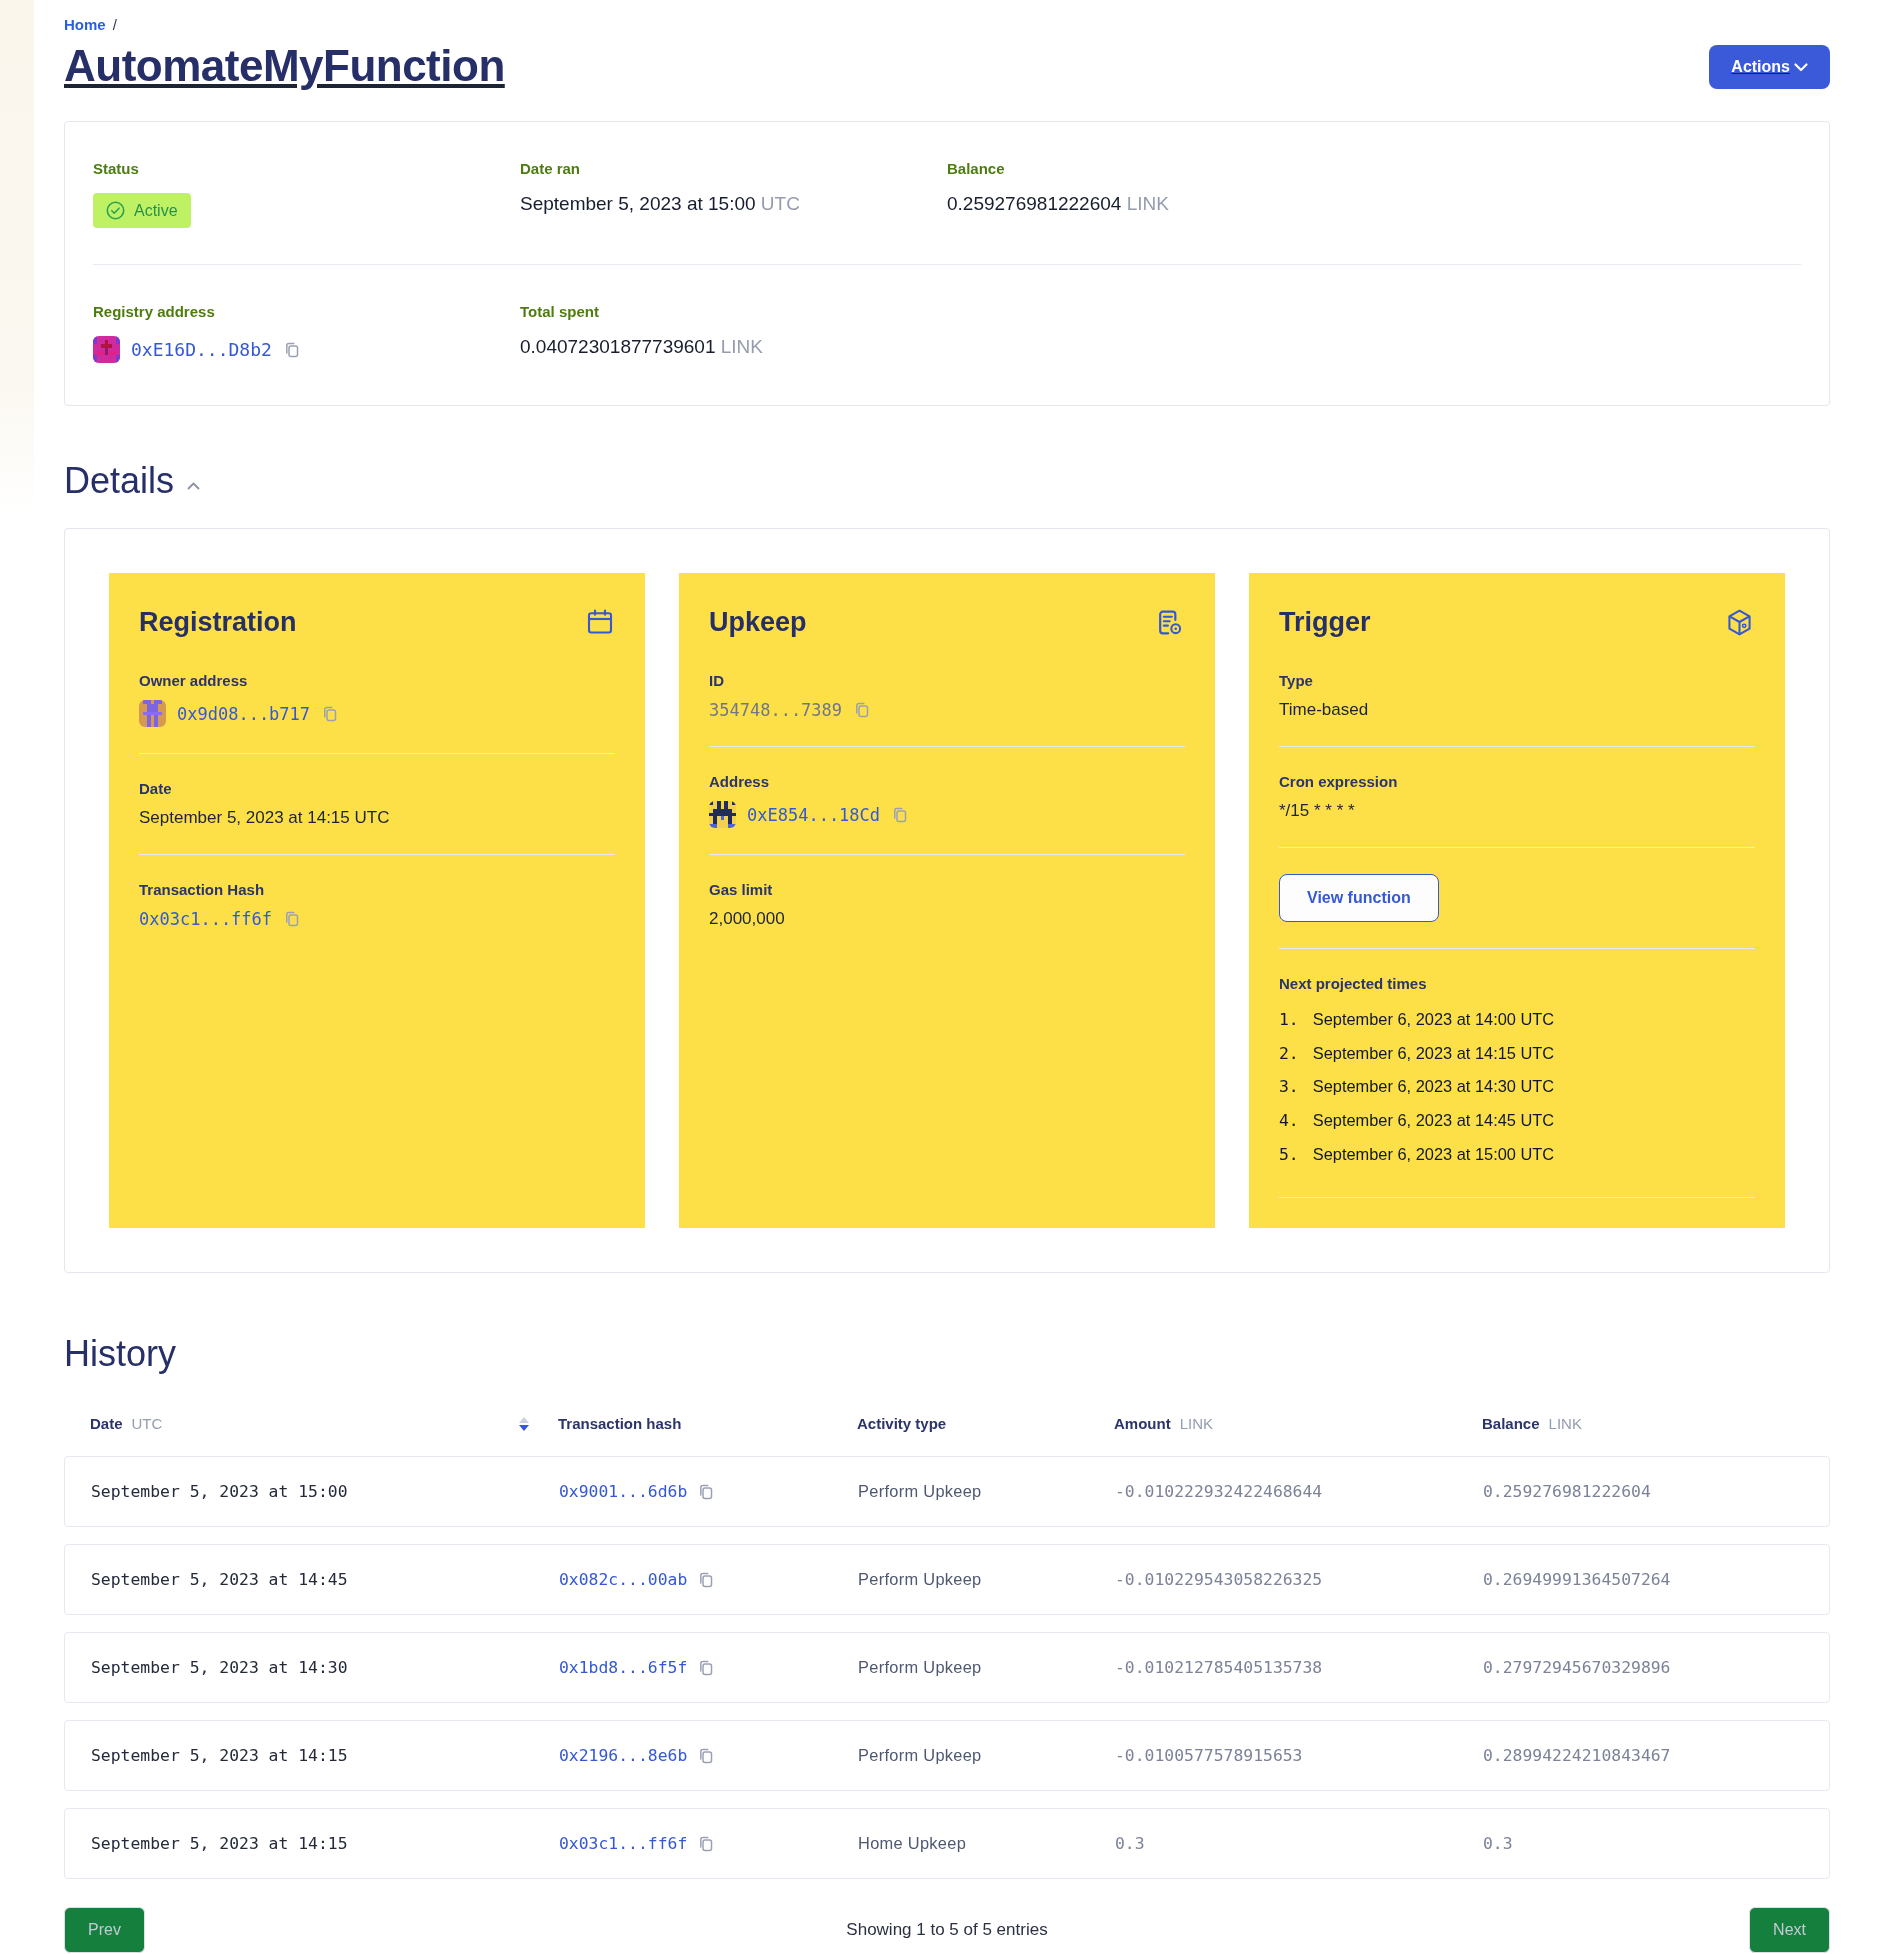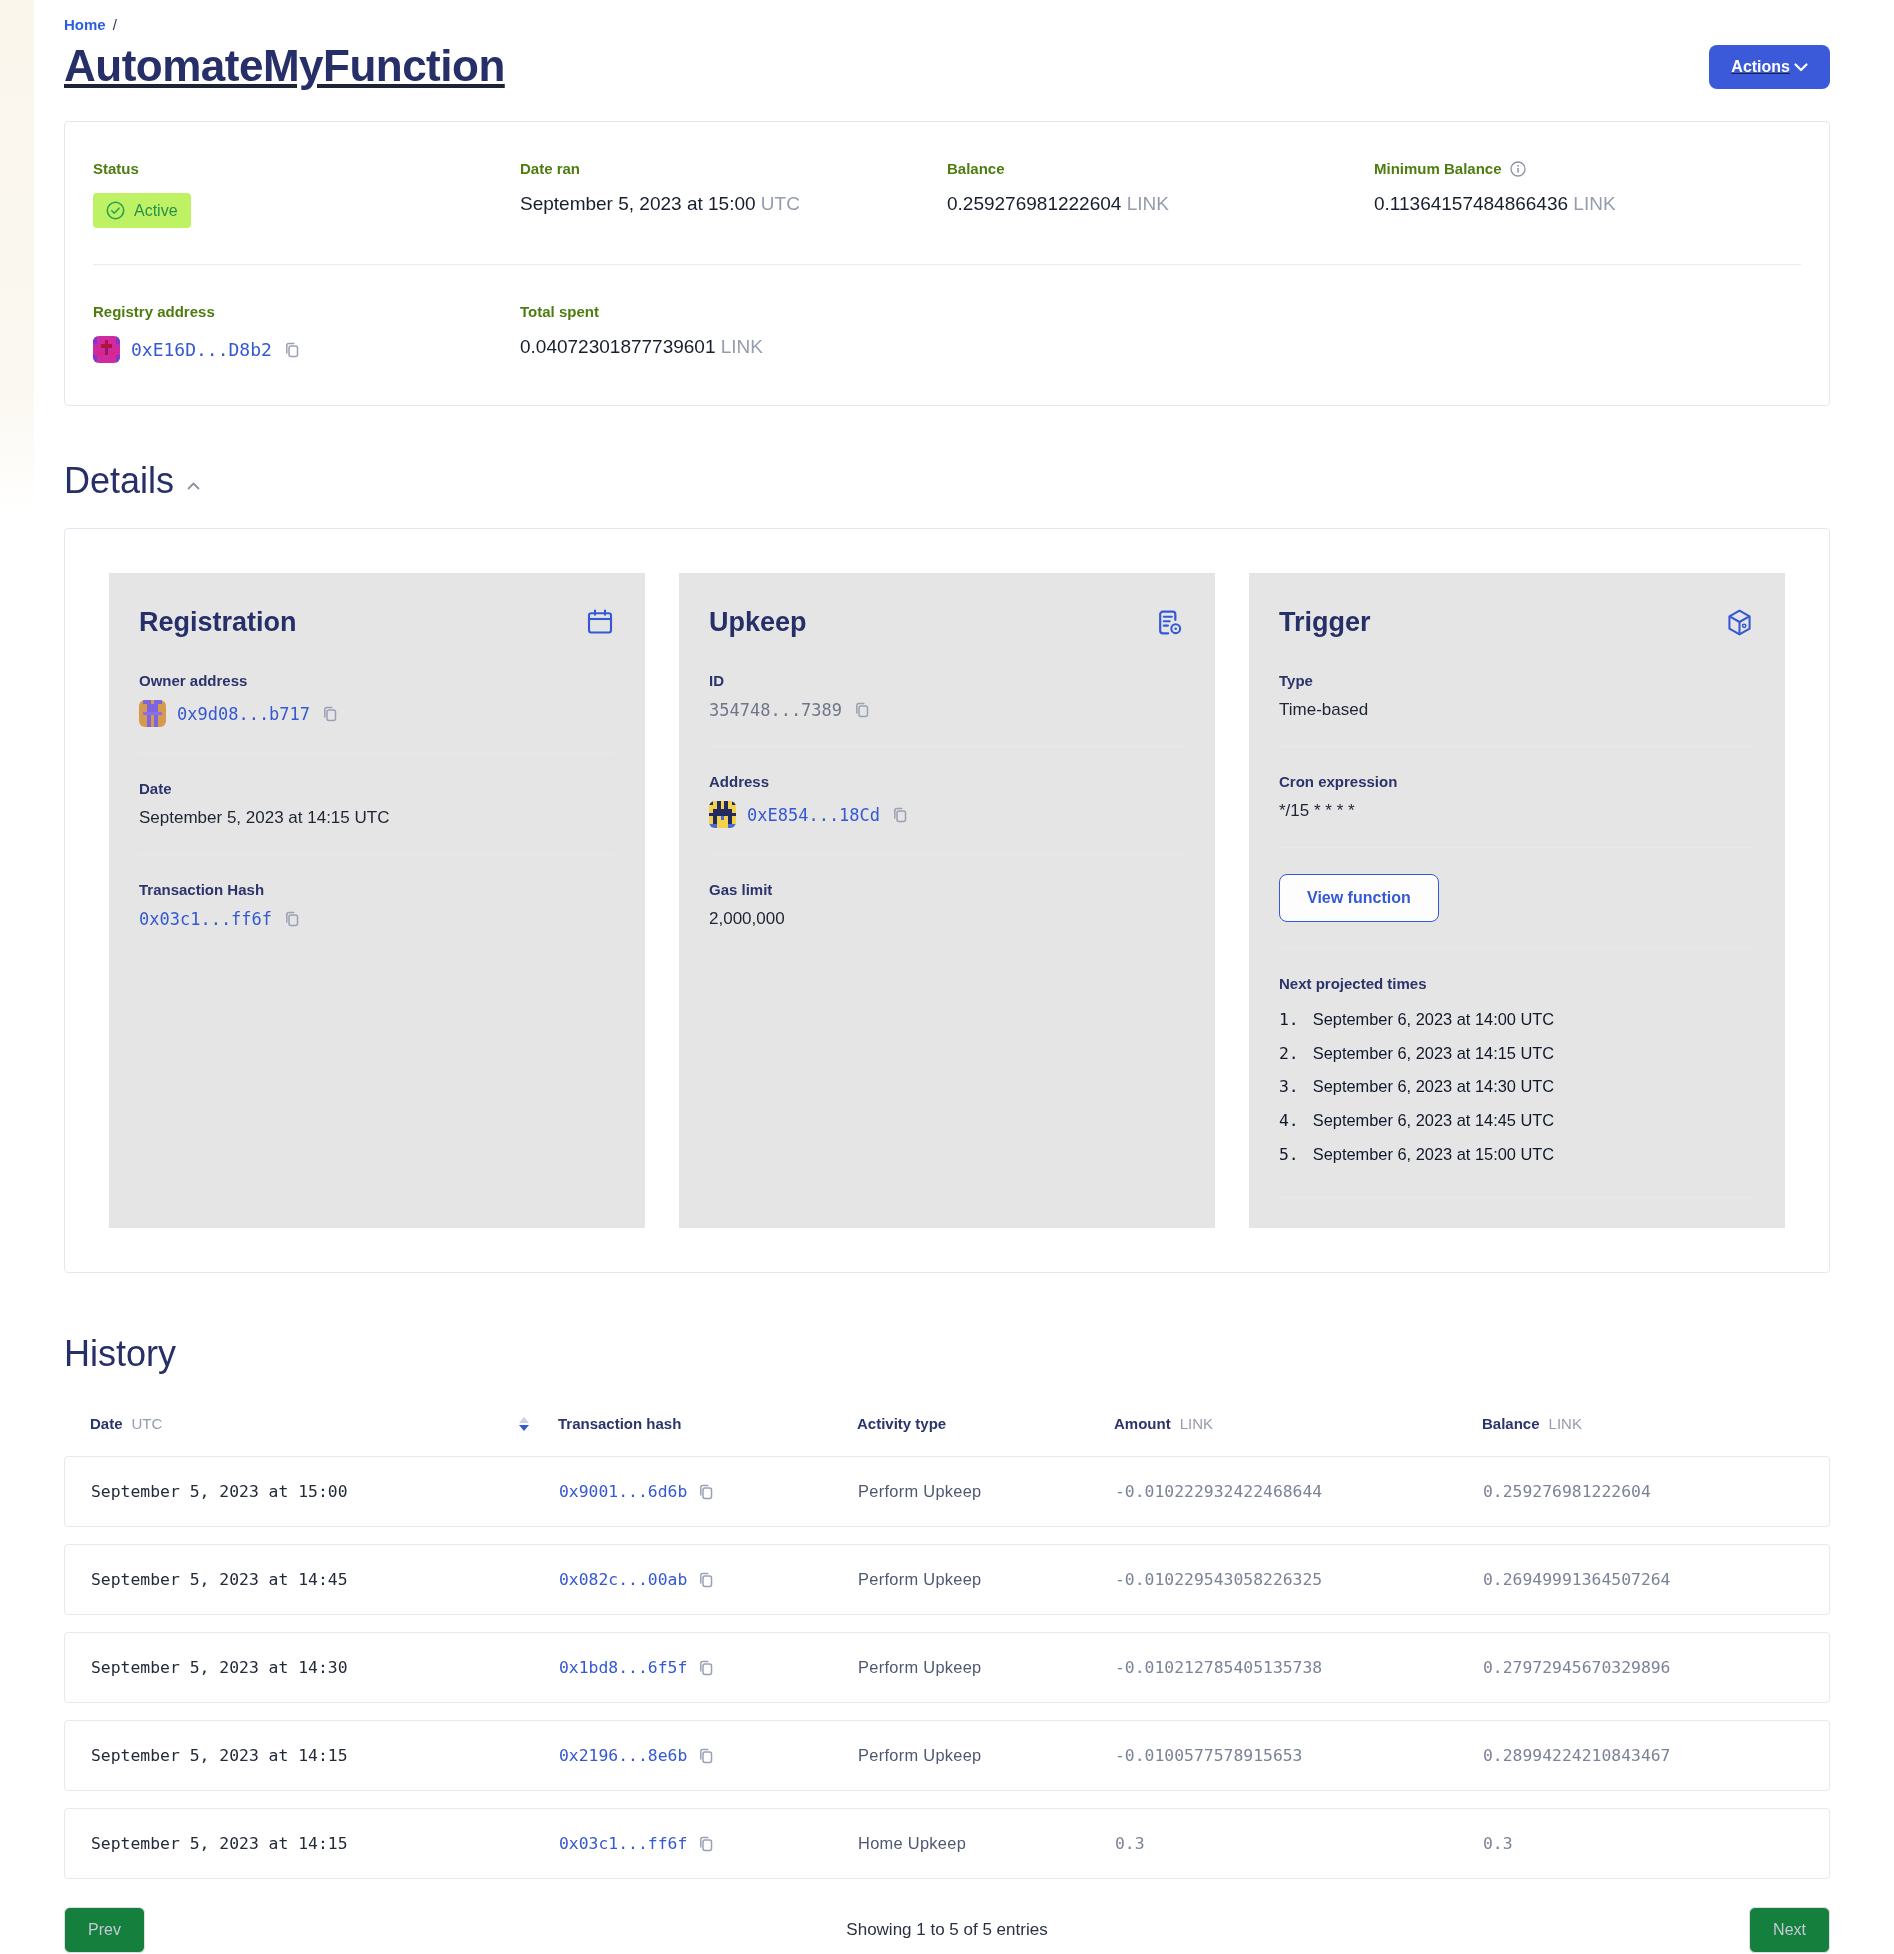--- a/index.html
+++ b/index.html
@@ -46,21 +46,21 @@
 
   
   .section-head { display:flex; align-items:center; gap:13px; margin-top:54px; }
   .section-title { font-size:36px; color:#262f68; }
 
   
   .details-card {
     border:1px solid #e4e7ef; border-radius:4px; margin-top:26px; padding:44px;
     display:grid; grid-template-columns:repeat(3,1fr); gap:34px;
   }
-  .inner-card { background:#e5e5e5; padding:34px 30px 30px; }
+  .inner-card { background:#fde047; padding:34px 30px 30px; }
   .inner-title-row { display:flex; justify-content:space-between; align-items:flex-start; margin-bottom:34px; }
   .inner-title { font-size:27px; font-weight:bold; color:#262f68; }
   .mini-label { font-size:15px; font-weight:bold; color:#2b346b; margin-bottom:11px; }
   .mini-value { font-size:17px; color:#1d2434; }
   .mini-value.gray { color:#6f7689; font-family:"DejaVu Sans Mono",monospace; }
   .inner-div { border-top:1px solid #e7e9f0; margin:26px 0; }
   .view-fn-btn {
     background:#fdfdfe; border:1px solid #3558d4; color:#3558d4; cursor:pointer;
     font-family:"Liberation Sans",sans-serif; font-weight:bold; font-size:16px;
     padding:14px 27px; border-radius:8px;
@@ -136,33 +136,20 @@
           <span>Active</span>
         </span>
       </div>
       <div>
         <div class="field-label">Date ran</div>
         <div class="value"><span>September 5, 2023 at 15:00</span> <span class="suffix">UTC</span></div>
       </div>
       <div>
         <div class="field-label">Balance</div>
         <div class="value"><span>0.259276981222604</span> <span class="suffix">LINK</span></div>
-      </div>
-      <div>
-        <div class="field-label">
-          <span>Minimum Balance</span>
-          <span>
-            <svg width="16" height="16" viewBox="0 0 16 16">
-                <circle cx="8" cy="8" r="7" fill="none" stroke="#8d93a5" stroke-width="1.3"></circle>
-                <circle cx="8" cy="4.8" r="0.9" fill="#8d93a5"></circle>
-                <rect x="7.25" y="6.8" width="1.5" height="5" rx="0.75" fill="#8d93a5"></rect>
-              </svg>
-          </span>
-        </div>
-        <div class="value"><span>0.11364157484866436</span> <span class="suffix">LINK</span></div>
       </div>
     </div>
 
     <div class="card-divider"></div>
 
     <div class="grid4">
       <div>
         <div class="field-label">Registry address</div>
         <div class="addr-row">
           <span class="avatar">

